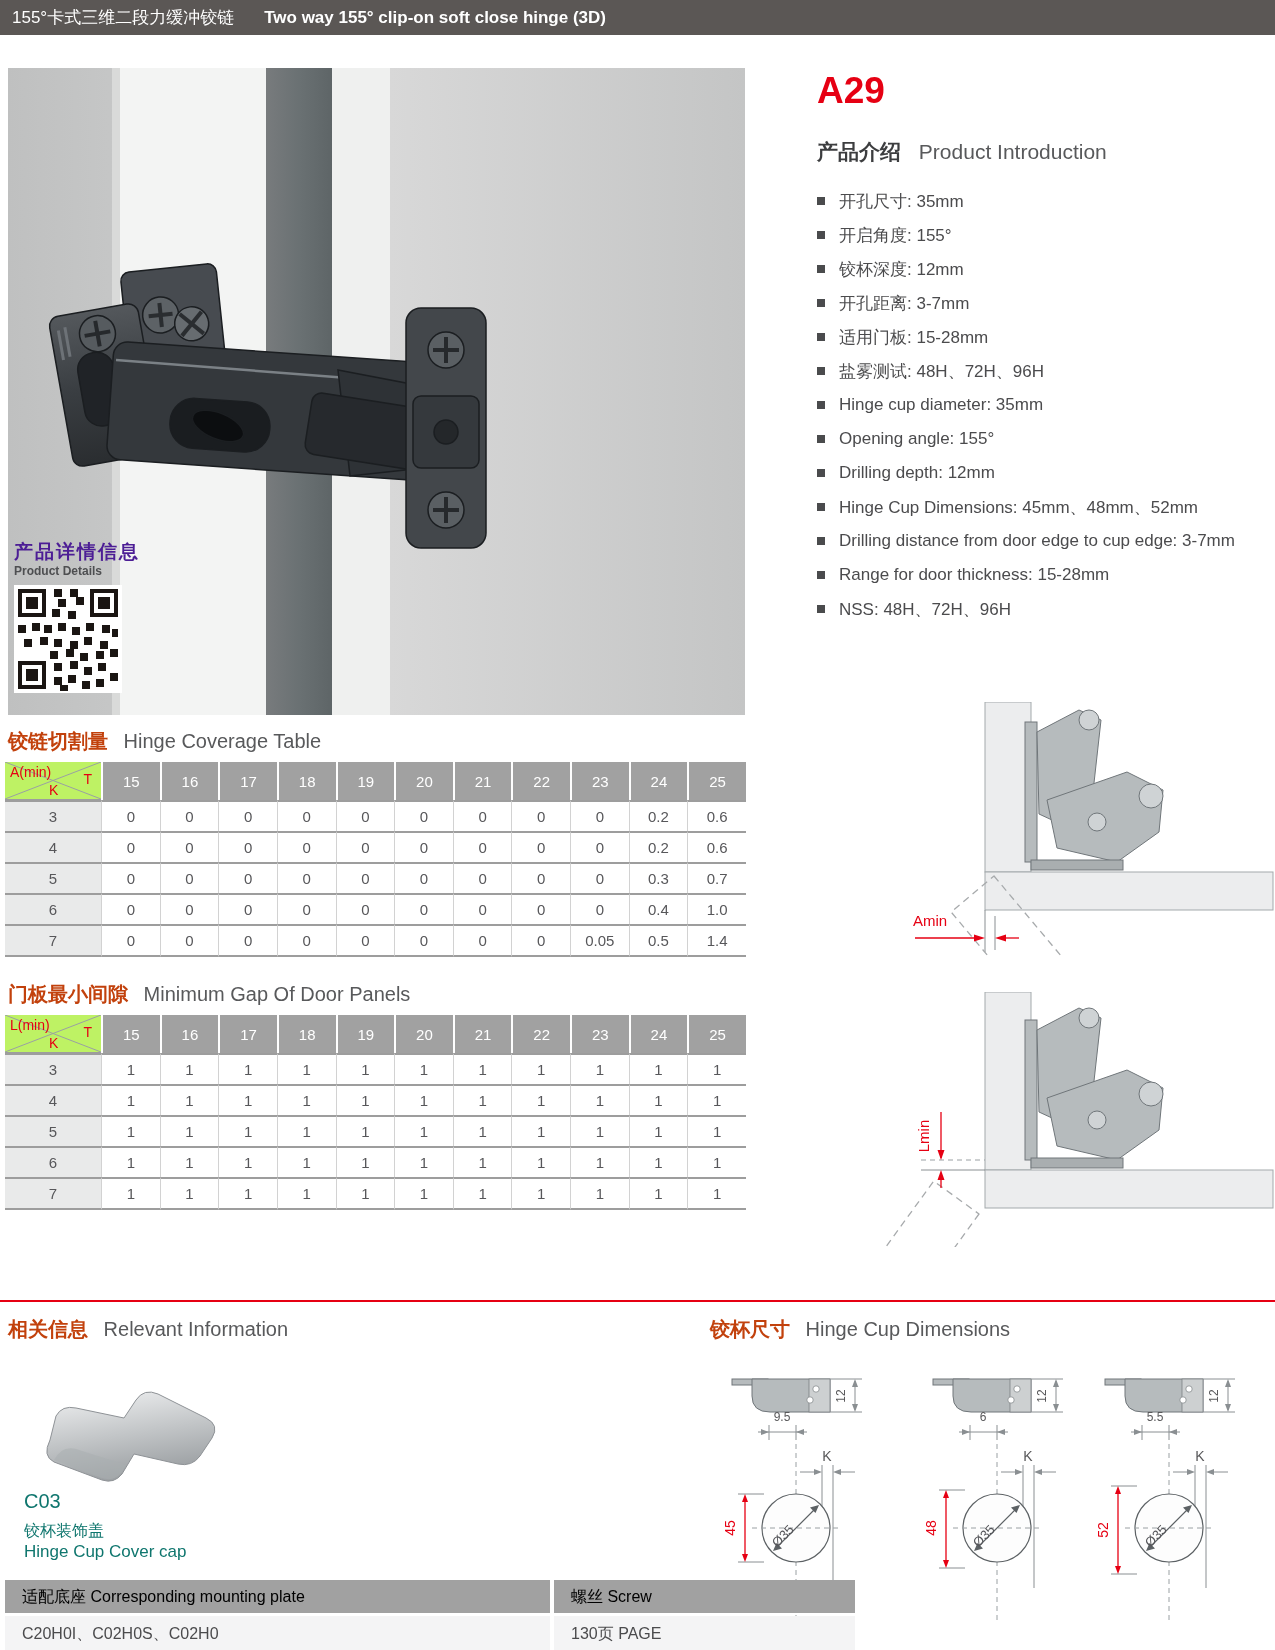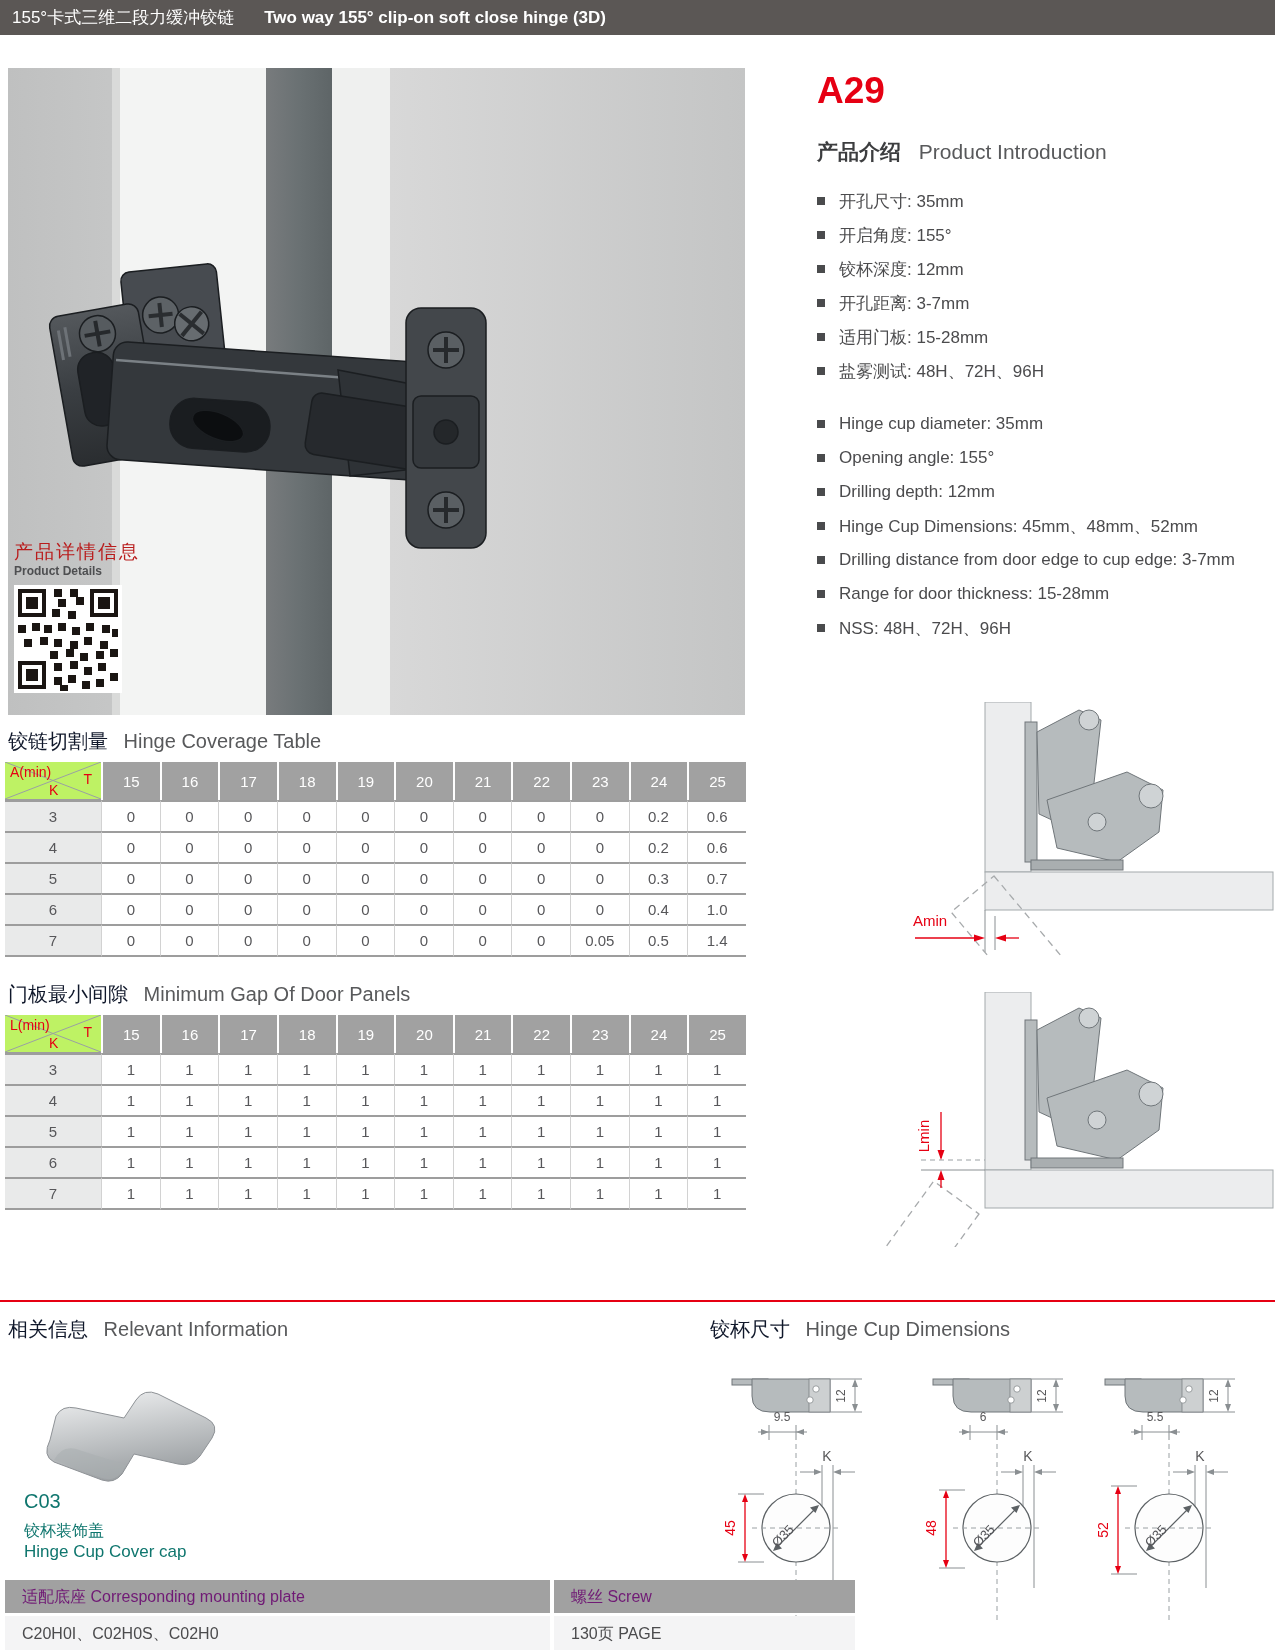--- a/index.html
+++ b/index.html
@@ -10,38 +10,38 @@
   
   .topbar{left:0;top:0;width:1275px;height:35px;background:#5b5755;color:#fff;
           display:flex;align-items:center;padding-left:12px;box-sizing:border-box;}
   .topbar .t-cn{font-weight:normal;font-size:17px;}
   .topbar .t-en{font-weight:bold;font-size:17px;margin-left:30px;}
 
   
   .photo{left:8px;top:68px;width:737px;height:647px;}
   .photo svg.scene{position:absolute;left:0;top:0;}
   .pd-label{position:absolute;left:6px;top:472px;line-height:1.25;}
-  .pd-cn{font-size:19px;font-weight:normal;color:#b91c1c;letter-spacing:2px;}
+  .pd-cn{font-size:19px;font-weight:bold;color:#4c1d95;letter-spacing:2px;}
   .pd-en{font-size:12px;font-weight:bold;color:#4e4f51;}
   .qr{position:absolute;left:6px;top:517px;}
 
   
   .info{left:817px;top:70px;width:450px;}
   .code{font-size:37px;font-weight:bold;color:#e60013;}
   .intro{margin:26px 0 0 0;font-size:21px;font-weight:normal;}
   .intro .cn{font-weight:bold;color:#3c3d3f;}
   .intro .en{color:#58595b;margin-left:12px;}
   ul.specs{list-style:none;margin:18px 0 0 0;padding:0;}
   ul.specs li{height:34px;display:flex;align-items:center;font-size:17px;color:#4b4b4d;}
-  ul.specs.en{margin-top:19px;text-align:right;}
+  ul.specs.en{margin-top:0;text-align:right;}
   .sq{width:8px;height:8px;background:#4a4b4d;margin-right:14px;flex-shrink:0;}
 
   
   .sec-title{font-size:20px;}
-  .sec-title .cn{font-weight:normal;color:#0f172a;}
+  .sec-title .cn{font-weight:bold;color:#c2410c;}
   .sec-title .en{color:#58595b;margin-left:10px;}
 
   
   .data-table{border-collapse:separate;border-spacing:0;table-layout:fixed;width:741px;}
   .data-table th{background:#a1a1a1;color:#fff;font-weight:normal;font-size:15px;height:37px;
                  border-left:2px solid #fff;padding:0;}
   .data-table td.corner{width:96px;background:#bef264;position:relative;height:37px;padding:0;
                         border-bottom:1px solid #9d9d9d;}
   .data-table td.corner svg{position:absolute;left:0;top:0;width:100%;height:100%;}
   .data-table td.corner span{position:absolute;color:#e60013;font-size:14px;}
@@ -60,21 +60,21 @@
   .capname{width:230px;text-align:left;color:#0f766e;}
   .capcode{left:24px;top:1490px;font-size:20px;}
   .capcn{left:24px;top:1521px;font-size:16px;}
   .capen{left:24px;top:1542px;font-size:17px;}
 
   
   .bottom-table{left:5px;top:1580px;width:850px;font-size:16px;}
   .bt-row{display:flex;}
   .bt-c1{width:545px;box-sizing:border-box;padding-left:17px;margin-right:4px;}
   .bt-c2{width:301px;box-sizing:border-box;padding-left:17px;}
-  .bt-head .bt-c1,.bt-head .bt-c2{background:#a1a1a1;color:#701a75;height:33px;line-height:33px;}
+  .bt-head .bt-c1,.bt-head .bt-c2{background:#a1a1a1;color:#000000;height:33px;line-height:33px;}
   .bt-data .bt-c1,.bt-data .bt-c2{background:#f4f4f5;color:#4b4b4d;height:36px;line-height:36px;margin-top:3px;}
 
   
   .panel{fill:#ecedee;stroke:#a3a9ac;stroke-width:1;}
   .thin{stroke:#8a8f92;stroke-width:1;fill:none;}
   .thin2{stroke:#5c6164;stroke-width:1.2;fill:none;}
   .dash{stroke:#9aa0a3;stroke-width:1;fill:none;stroke-dasharray:5 4;}
   .dashdoor rect{fill:none;stroke:#a7aaac;stroke-width:1.3;stroke-dasharray:7 5;}
   .mfill{fill:#b6bbbd;stroke:#70767a;stroke-width:1;}
   .mfill2{fill:#cfd3d5;stroke:#70767a;stroke-width:1;}

